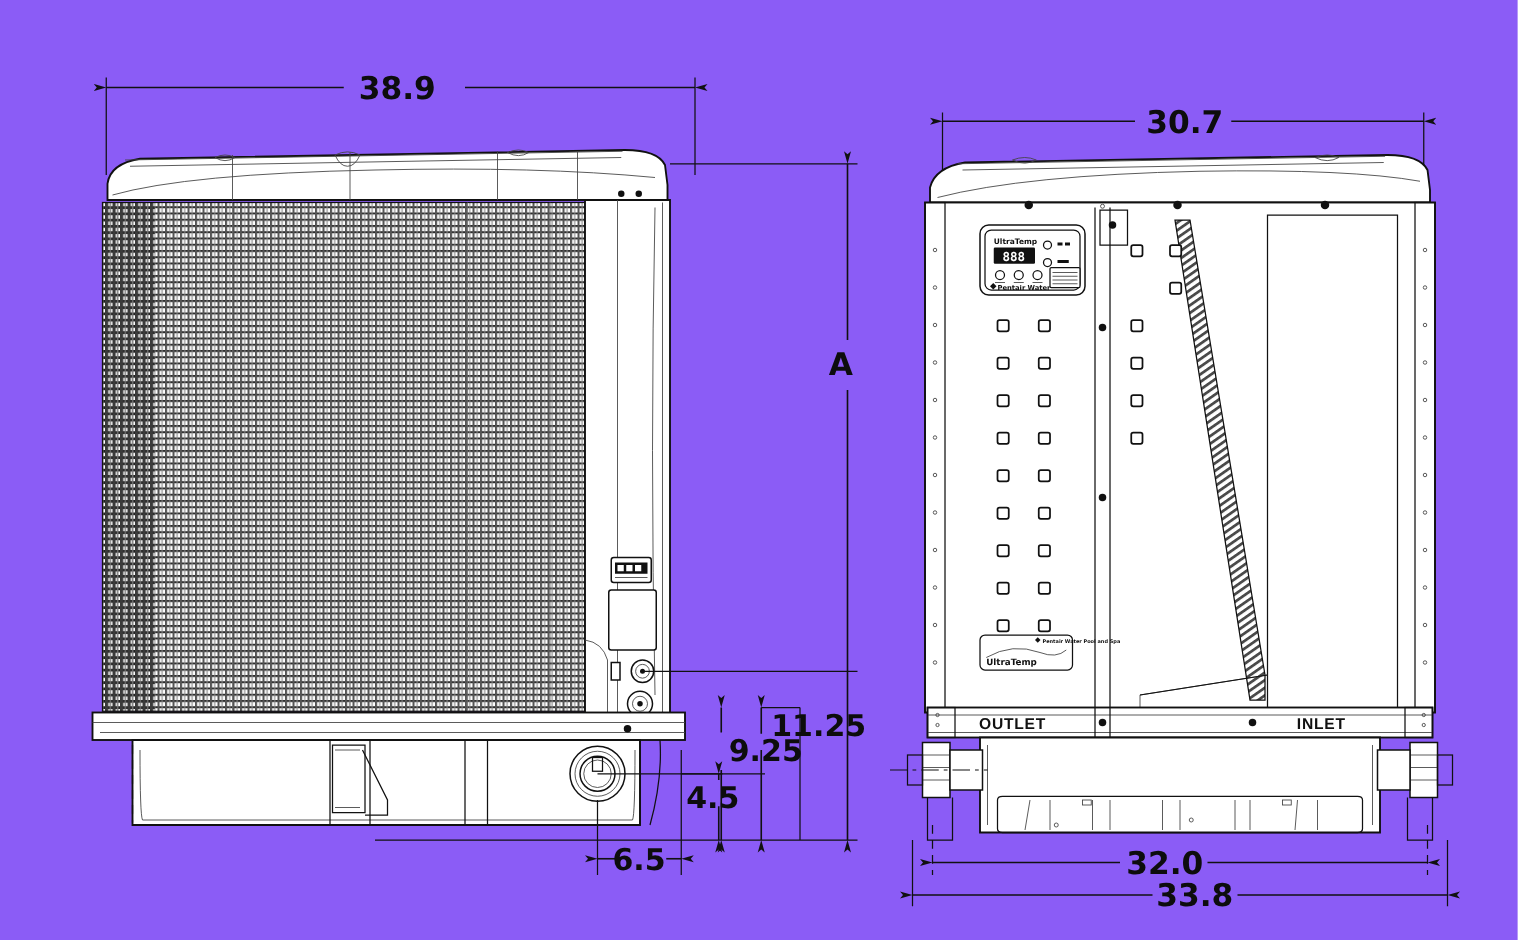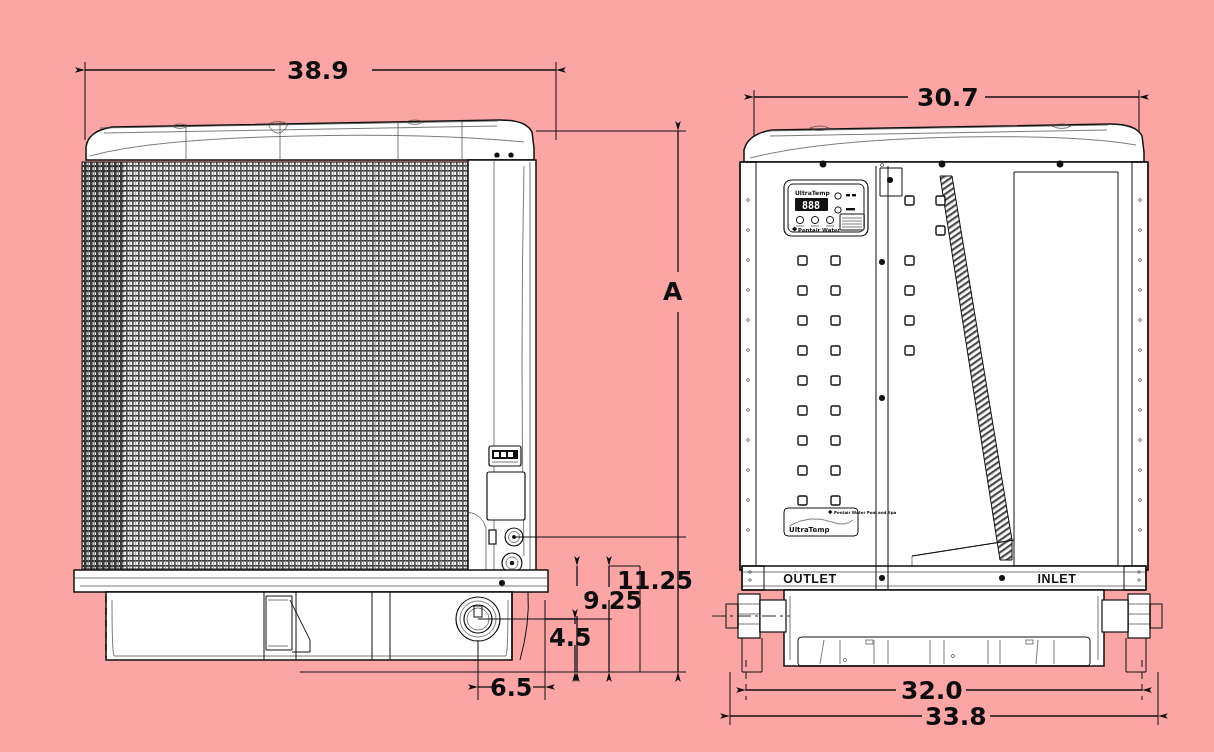--- a/index.html
+++ b/index.html
@@ -3,21 +3,21 @@
 <meta charset="utf-8">
 <style>
   html,body{margin:0;padding:0;background:#ffffff;}
   body{
     width:1214px;height:752px;
     font-family:"Liberation Sans", sans-serif;
     color:#111;
     overflow:hidden;
     position:relative;
   }
-  #stage{position:absolute;left:0;top:0;width:1214px;height:752px;background:#fca5a5;}
+  #stage{position:absolute;left:0;top:0;width:1214px;height:752px;background:#8b5cf6;}
   svg.draw{position:absolute;left:0;top:0;width:1214px;height:752px;}
   .dimtext{
     font-family:"DejaVu Sans", sans-serif;
     font-weight:bold;
     fill:#0d0d0d;
   }
   .dimtext.big{font-size:25px;}
   .dimtext.mid{font-size:24px;}
   .dimtext.letter{font-size:25px;}
   .porttext{

